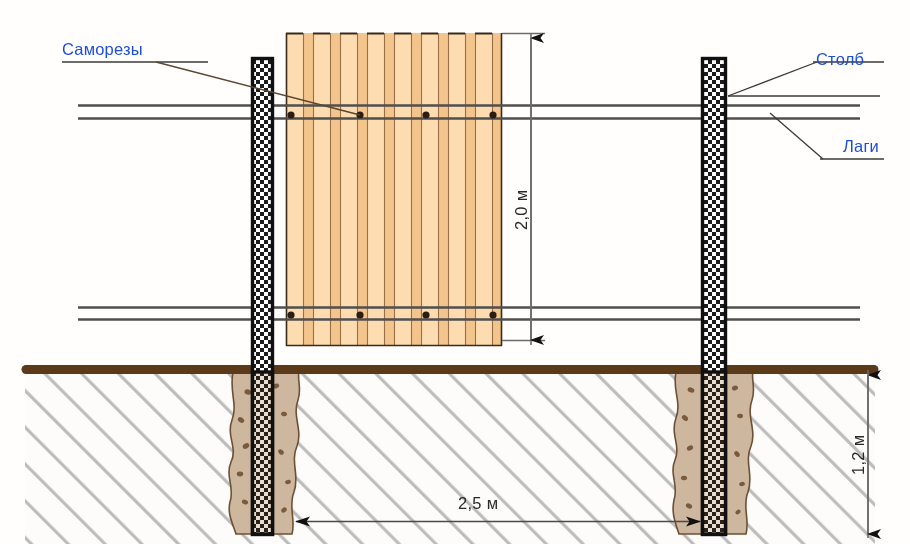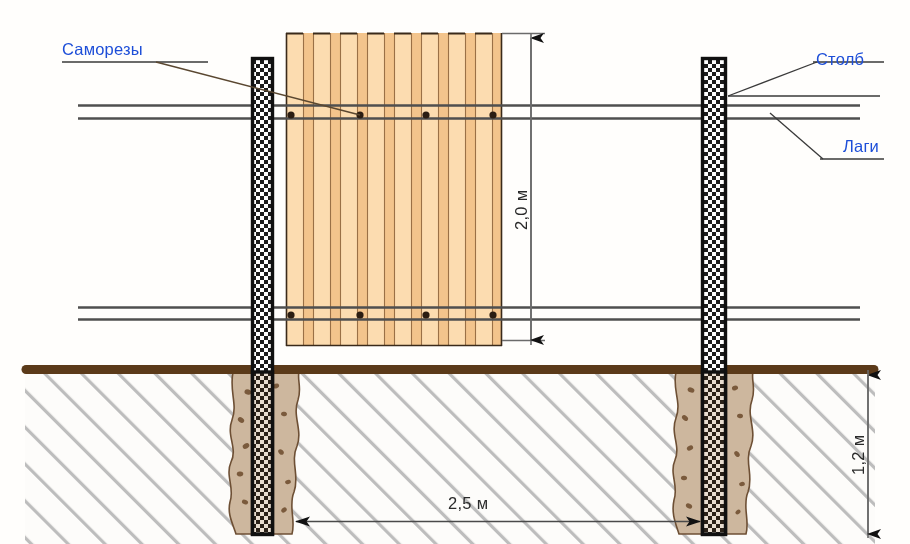--- a/index.html
+++ b/index.html
@@ -207,17 +207,17 @@
   </svg>
 
   <div class="lbl lbl-callout" style="left:62px;top:40px;">Саморезы</div>
 
   <div class="lbl lbl-callout" style="left:816px;top:50px;">Столб</div>
 
   <div class="lbl lbl-callout" style="left:837px;top:137px;margin-left:6px;">Лаги</div>
 
   <div class="lbl dim rot" style="left:512px;top:230px;">2,0 м</div>
 
-  <div class="lbl dim" style="left:448px;top:494px;">2,5 м</div>
+  <div class="lbl dim" style="left:458px;top:494px;">2,5 м</div>
 
   <div class="lbl dim rot" style="left:849px;top:475px;">1,2 м</div>
 
 </div>
 
 </body></html>

